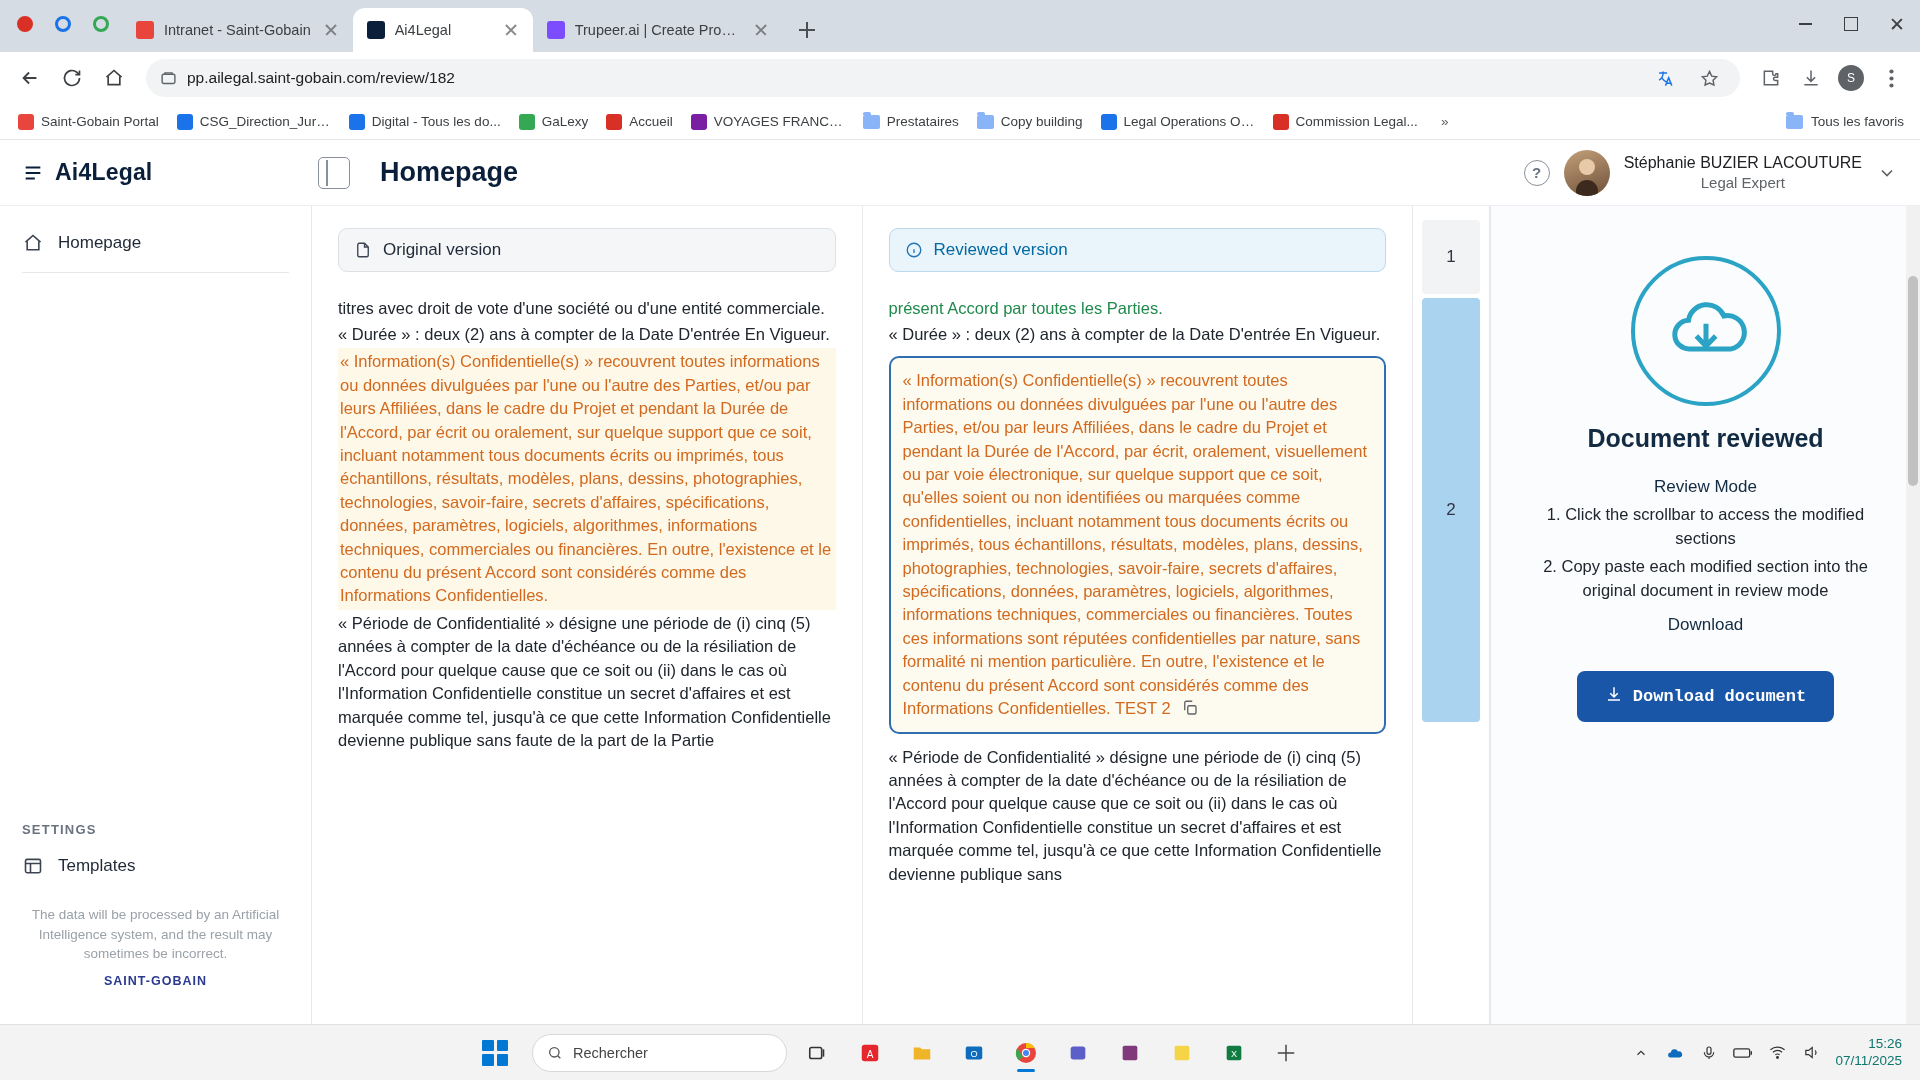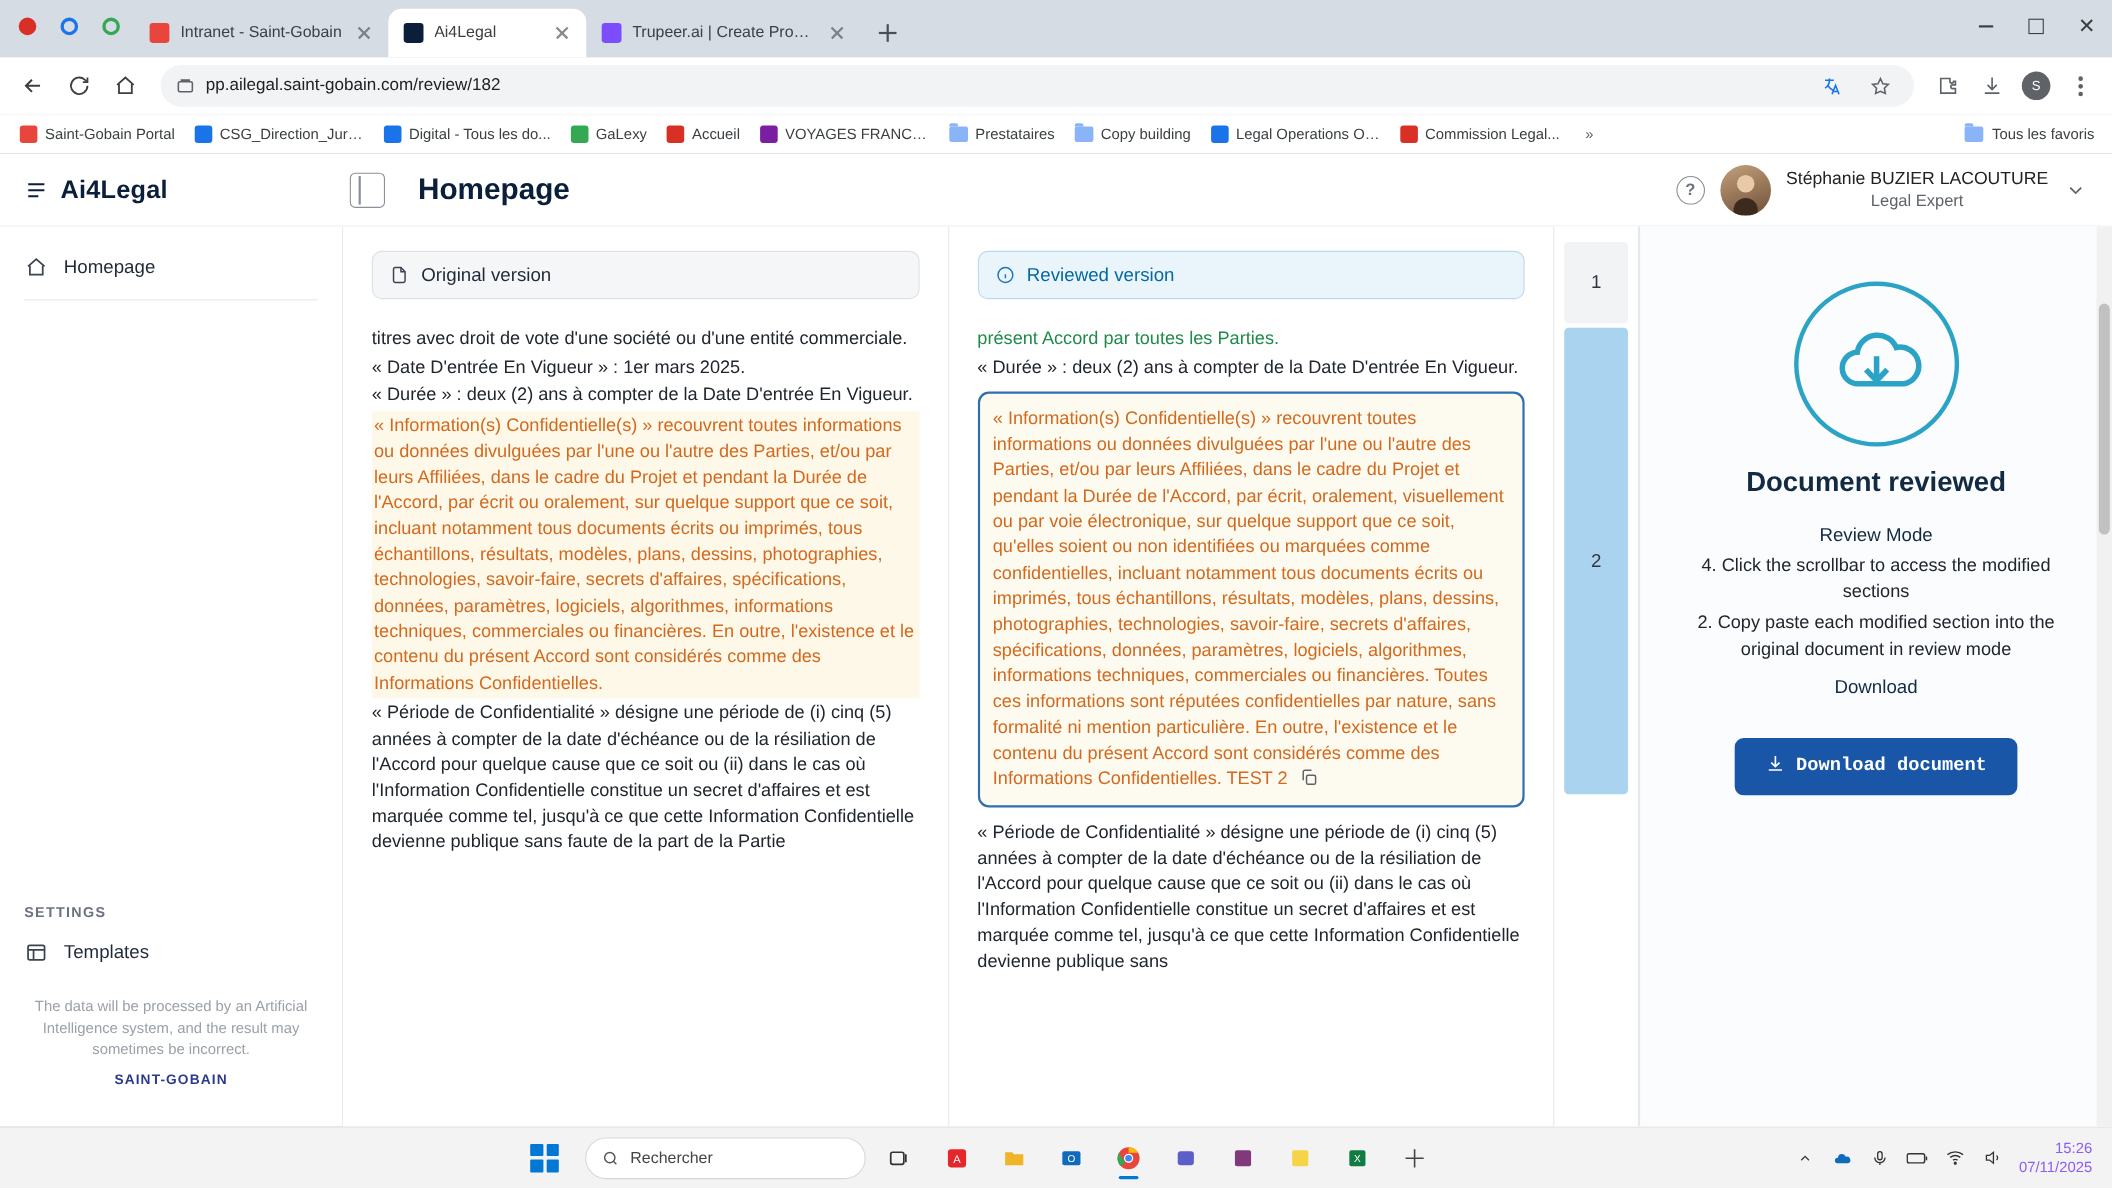--- a/index.html
+++ b/index.html
@@ -160,21 +160,21 @@
   .tb-left { width: 470px; display:flex; }
   .tb-center { flex:1; display:flex; align-items:center; gap: 10px; }
   .win-logo { width:26px;height:26px; display:grid; grid-template-columns:1fr 1fr; grid-gap:3px; margin-right:14px;}
   .win-logo span{ background:#0078d4; display:block; border-radius:1px;}
   .search-pill {
     width: 255px; height: 38px; background:#fff; border:1px solid #d8d8d8; border-radius:19px;
     display:flex; align-items:center; gap:10px; padding: 0 14px; font-size:14.5px; color:#444;
   }
   .tb-app { width: 42px; height:42px; border-radius:6px; display:flex; align-items:center; justify-content:center; position:relative;}
   .tb-app.active::after{content:"";position:absolute;bottom:2px;left:12px;width:18px;height:3px;border-radius:2px;background:#0078d4;}
-  .tb-right { margin-left:auto; display:flex; align-items:center; gap: 14px; padding-right: 6px; font-size:13px; color:#8b5cf6;}
+  .tb-right { margin-left:auto; display:flex; align-items:center; gap: 14px; padding-right: 6px; font-size:13px; color:#0f766e;}
   .clock { text-align:right; line-height:1.25; font-size:13.5px;}
   .tray-ico { width:20px;height:20px;display:flex;align-items:center;justify-content:center;color:#333;}
 </style>
 </head>
 <body>
 
 <div class="browser">
 
   <div class="tabstrip">
     <div class="tabstrip-left">
@@ -384,21 +384,20 @@
           </div>
         </div>
       </div>
 
       <div class="compare">
 
         <div class="col left">
           <div class="doc-text" style="padding-top:4px;">
             <p>« Contrôle » ou « Contrôlée » la propriété ou la</p>
             <p style="margin-top:46px;">titres avec droit de vote d'une société ou d'une entité commerciale.</p>
-            <p>« Date D'entrée En Vigueur » : 1er mars 2025.</p>
             <p>« Durée » : deux (2) ans à compter de la Date D'entrée En Vigueur.</p>
             <p class="hl-orange">« Information(s) Confidentielle(s) » recouvrent toutes informations ou données divulguées par l'une ou l'autre des Parties, et/ou par leurs Affiliées, dans le cadre du Projet et pendant la Durée de l'Accord, par écrit ou oralement, sur quelque support que ce soit, incluant notamment tous documents écrits ou imprimés, tous échantillons, résultats, modèles, plans, dessins, photographies, technologies, savoir-faire, secrets d'affaires, spécifications, données, paramètres, logiciels, algorithmes, informations techniques, commerciales ou financières. En outre, l'existence et le contenu du présent Accord sont considérés comme des Informations Confidentielles.</p>
             <p>« Période de Confidentialité » désigne une période de (i) cinq (5) années à compter de la date d'échéance ou de la résiliation de l'Accord pour quelque cause que ce soit ou (ii) dans le cas où l'Information Confidentielle constitue un secret d'affaires et est marquée comme tel, jusqu'à ce que cette Information Confidentielle devienne publique sans faute de la part de la Partie</p>
           </div>
           <div class="col-chip chip-original">
             <span class="chip-ico">
               <svg width="18" height="18" viewBox="0 0 24 24" fill="none" stroke="#3b4450" stroke-width="1.8">
                   <path d="M14 3H7a2 2 0 00-2 2v14a2 2 0 002 2h10a2 2 0 002-2V8z"></path>
                   <path d="M14 3v5h5"></path>
                 </svg>
@@ -442,21 +441,21 @@
         <div class="right-panel">
           <div class="cloud-circle">
             <svg width="86" height="86" viewBox="0 0 24 24" fill="none" stroke="#2aa3c4" stroke-width="1.4">
               <path d="M7.5 17a4 4 0 01-.4-8 5.2 5.2 0 019.9-1.2A3.8 3.8 0 0119 17z"></path>
               <path d="M12 10v6M9.3 13.4L12 16.2l2.7-2.8"></path>
             </svg>
           </div>
           <div class="rp-title">Document reviewed</div>
           <div class="rp-sub">Review Mode</div>
           <ul class="rp-list">
-            <li>4. Click the scrollbar to access the modified sections</li>
+            <li>1. Click the scrollbar to access the modified sections</li>
             <li>2. Copy paste each modified section into the original document in review mode</li>
           </ul>
           <div class="rp-sub">Download</div>
           <button class="dl-btn">
             <span>
               <svg width="18" height="18" viewBox="0 0 24 24" fill="none" stroke="#ffffff" stroke-width="2">
                   <path d="M12 3v12M7 11l5 5 5-5M4 20h16"></path>
                 </svg>
             </span>
             <span>Download document</span>

